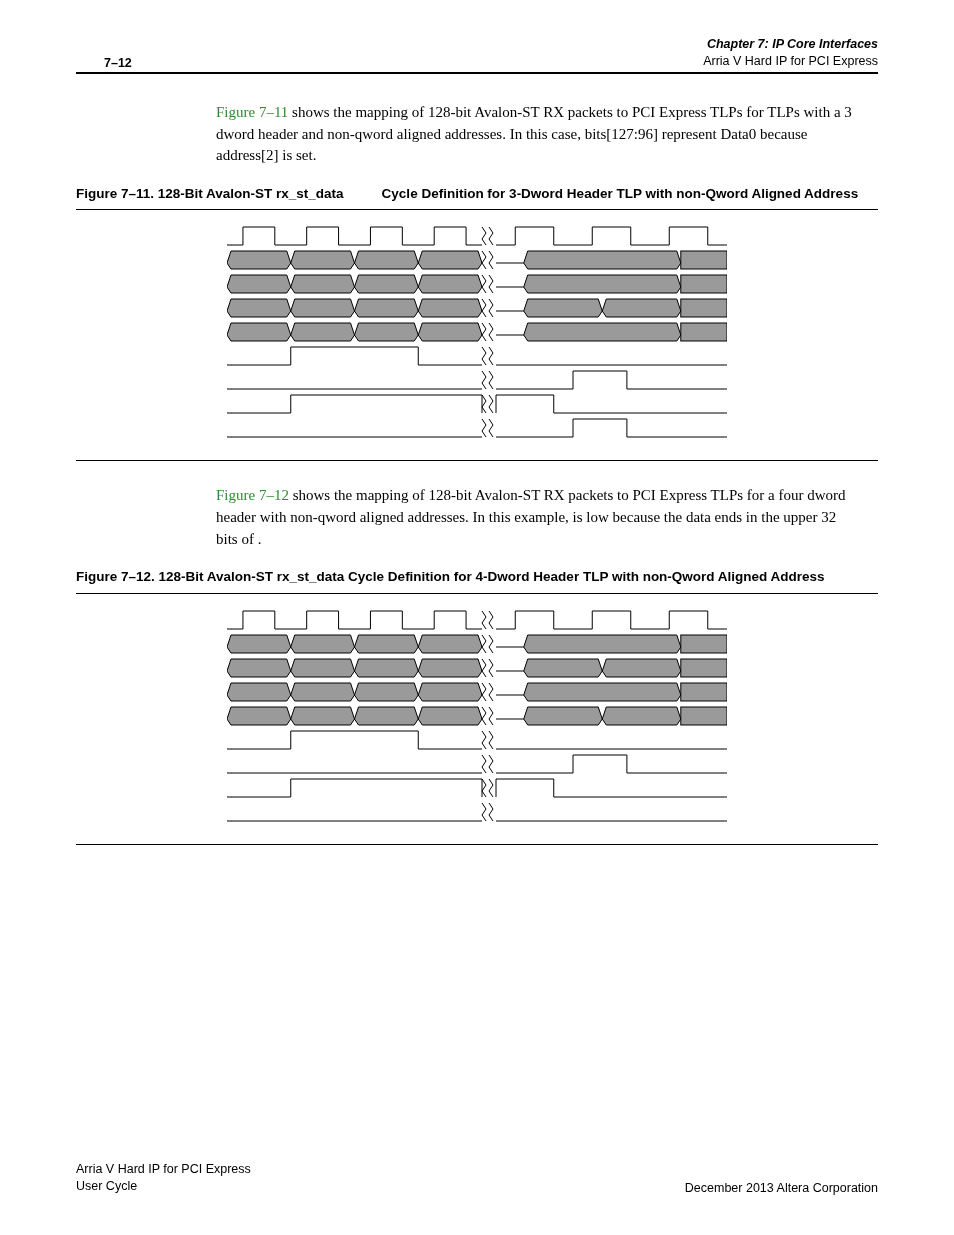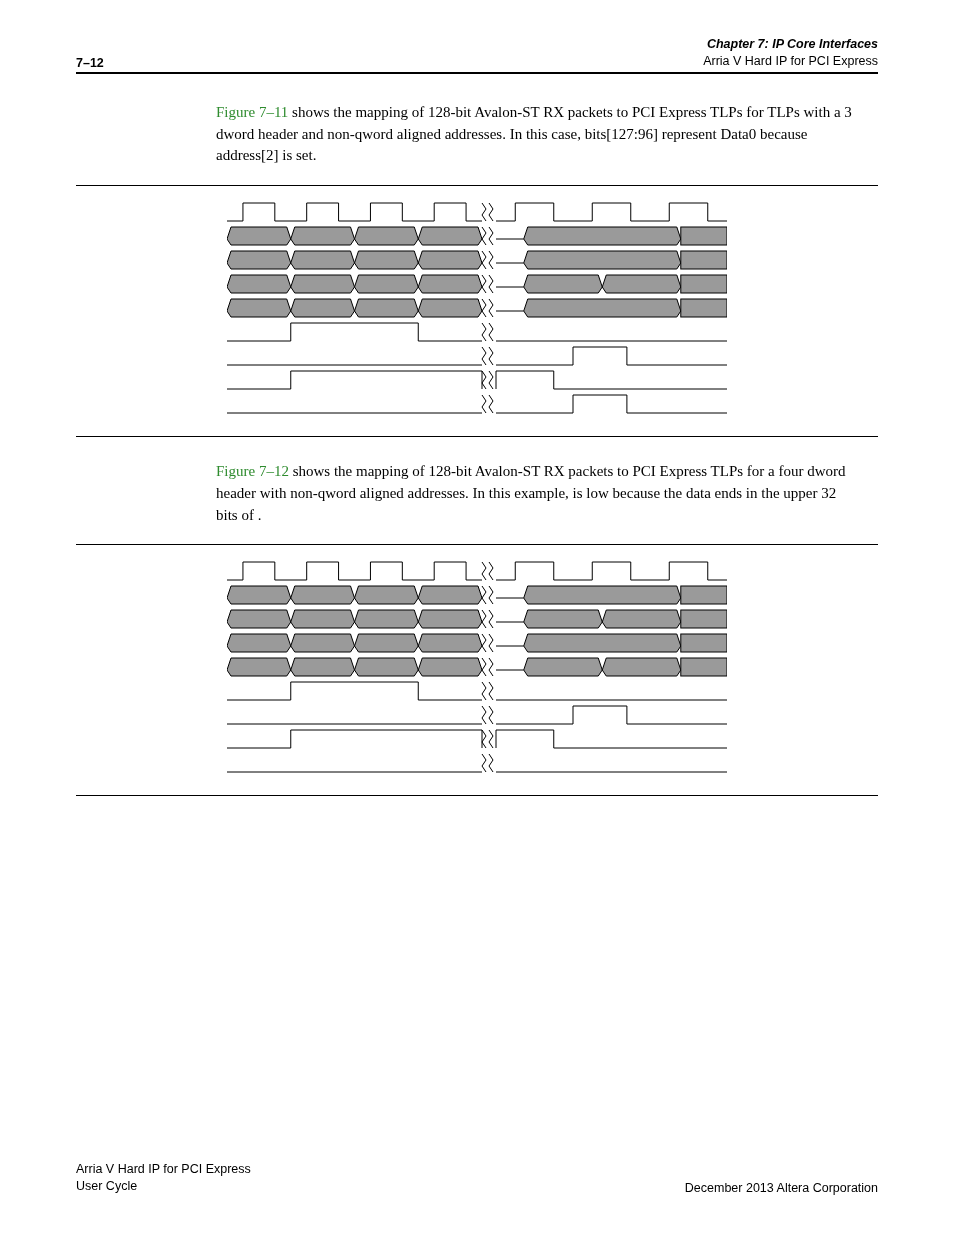--- a/index.html
+++ b/index.html
@@ -1,19 +1,19 @@
 <!DOCTYPE html>
 <html><head>
 <meta charset="utf-8">
 <style>
   * { box-sizing: border-box; margin: 0; padding: 0; }
   html, body { width: 954px; height: 1235px; background: #fff; font-family: "Palatino Linotype", "Book Antiqua", Palatino, serif; color: #000; }
   .page { position: relative; width: 954px; height: 1235px; padding: 36px 76px 40px 76px; }
   .hdr { display: flex; justify-content: space-between; align-items: flex-end; font-family: "Helvetica Neue", Arial, sans-serif; font-size: 12.5px; margin-bottom: 2px; }
-  .hdr-left { font-weight: 700; }
+  .hdr-left { font-weight: 700; margin-left: 28px; }
   .hdr-right { text-align: right; line-height: 1.35; }
   .hdr-right .l1 { font-weight: 700; font-style: italic; }
   .hdr-right .l2 { font-weight: 400; }
   .hdr-rule { border: 0; border-top: 2px solid #000; margin-bottom: 28px; }
   .body-para { margin-left: 140px; margin-right: 18px; font-size: 15px; line-height: 1.45; margin-bottom: 18px; }
   .ref { color: #2e8b2e; }
   .fig-caption { font-family: "Helvetica Neue", Arial, sans-serif; font-weight: 700; font-size: 13.5px; line-height: 1.35; margin: 6px 0 6px 0; }
   .fig-rule { border: 0; border-top: 1px solid #000; margin: 0 0 14px 0; }
   .fig-rule-bottom { border: 0; border-top: 1px solid #000; margin: 14px 0 24px 0; }
   .timing-area { width: 100%; display: flex; justify-content: center; }
@@ -34,20 +34,23 @@
       <div class="l1">Chapter 7: IP Core Interfaces</div>
       <div class="l2">Arria V Hard IP for PCI Express</div>
     </div>
   </div>
   <hr class="hdr-rule">
 
   <p class="body-para">
     <span class="ref">Figure 7–11</span><span> shows the mapping of 128-bit Avalon-ST RX packets to PCI Express TLPs for TLPs with a 3 dword header and non-qword aligned addresses. In this case, bits[127:96] represent Data0 because address[2] is set.</span>
   </p>
 
+  <div class="fig-caption">
+    <span>Figure 7–11. 128-Bit Avalon-ST rx_st_data</span><span class="caption-gap"></span><span>Cycle Definition for 3-Dword Header TLP with non-Qword Aligned Address</span>
+  </div>
   <hr class="fig-rule">
 
   <div class="timing-area">
     <svg class="timing" width="500" height="222" viewBox="0 0 500 222">
         <path d="M 0 21 H 15.9375 V 3 H 47.8125 V 21 H 79.6875 V 3 H 111.5625 V 21 H 143.4375 V 3 H 175.3125 V 21 H 207.1875 V 3 H 239.0625 V 21 H 255" stroke="#000" fill="none" stroke-width="1"></path>
         <path d="M 255 3 l 4 6 l -4 6 l 4 6" stroke="#000" fill="none" stroke-width="1"></path>
         <path d="M 262 3 l 4 6 l -4 6 l 4 6" stroke="#000" fill="none" stroke-width="1"></path>
         <path d="M 269 21 H 288.25 V 3 H 326.75 V 21 H 365.25 V 3 H 403.75 V 21 H 442.25 V 3 H 480.75 V 21 H 500" stroke="#000" fill="none" stroke-width="1"></path>
         <polygon points="0,39 4,27 59.75,27 63.75,39 59.75,45 4,45" fill="#9a9a9a" stroke="#000" stroke-width="1"></polygon>
         <polygon points="63.75,39 67.75,27 123.5,27 127.5,39 123.5,45 67.75,45" fill="#9a9a9a" stroke="#000" stroke-width="1"></polygon>
@@ -103,20 +106,21 @@
         <path d="M 262 195 l 4 6 l -4 6 l 4 6" stroke="#000" fill="none" stroke-width="1"></path>
         <path d="M 269 213 H 346 V 195 H 399.9 V 213 H 500" stroke="#000" fill="none" stroke-width="1"></path>
       </svg>
   </div>
   <hr class="fig-rule-bottom">
 
   <p class="body-para">
     <span class="ref">Figure 7–12</span><span> shows the mapping of 128-bit Avalon-ST RX packets to PCI Express TLPs for a four dword header with non-qword aligned addresses. In this example, </span><span> is low because the data ends in the upper 32 bits of </span><span>.</span>
   </p>
 
+  <div class="fig-caption">Figure 7–12. 128-Bit Avalon-ST rx_st_data Cycle Definition for 4-Dword Header TLP with non-Qword Aligned Address</div>
   <hr class="fig-rule">
 
   <div class="timing-area">
     <svg class="timing" width="500" height="222" viewBox="0 0 500 222">
         <path d="M 0 21 H 15.9375 V 3 H 47.8125 V 21 H 79.6875 V 3 H 111.5625 V 21 H 143.4375 V 3 H 175.3125 V 21 H 207.1875 V 3 H 239.0625 V 21 H 255" stroke="#000" fill="none" stroke-width="1"></path>
         <path d="M 255 3 l 4 6 l -4 6 l 4 6" stroke="#000" fill="none" stroke-width="1"></path>
         <path d="M 262 3 l 4 6 l -4 6 l 4 6" stroke="#000" fill="none" stroke-width="1"></path>
         <path d="M 269 21 H 288.25 V 3 H 326.75 V 21 H 365.25 V 3 H 403.75 V 21 H 442.25 V 3 H 480.75 V 21 H 500" stroke="#000" fill="none" stroke-width="1"></path>
         <polygon points="0,39 4,27 59.75,27 63.75,39 59.75,45 4,45" fill="#9a9a9a" stroke="#000" stroke-width="1"></polygon>
         <polygon points="63.75,39 67.75,27 123.5,27 127.5,39 123.5,45 67.75,45" fill="#9a9a9a" stroke="#000" stroke-width="1"></polygon>

